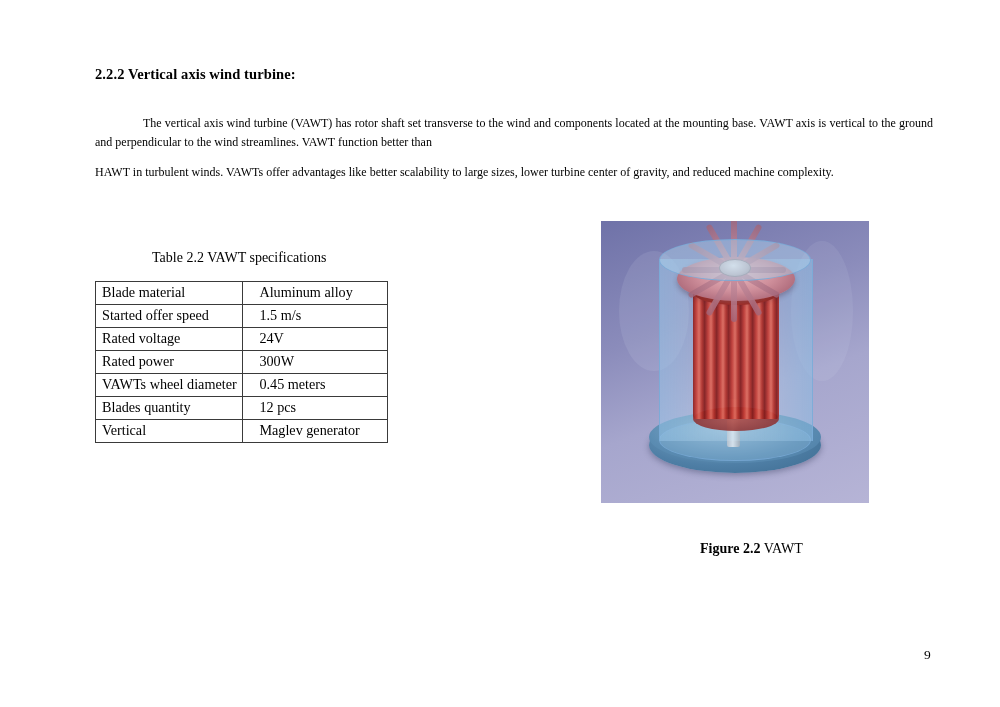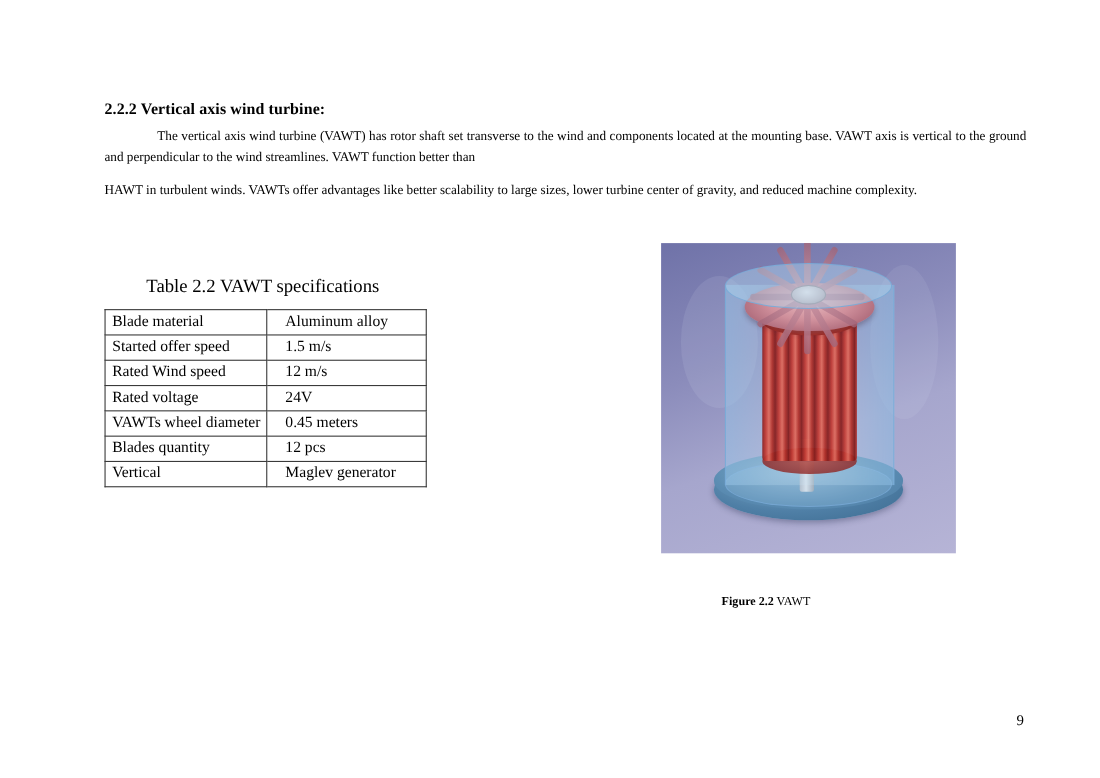--- a/index.html
+++ b/index.html
@@ -20,21 +20,21 @@
     position: absolute;
     left: 0; top: 0;
     width: 1000px;
     height: 707px;
     background: #ffffff;
   }
 
   .section-heading {
     position: absolute;
     left: 95px;
-    top: 92px;
+    top: 66px;
     font-size: 14.5px;
     font-weight: bold;
     letter-spacing: 0.1px;
   }
 
   .body-text {
     position: absolute;
     left: 95px;
     top: 114px;
     width: 838px;
@@ -50,23 +50,23 @@
   .body-text p {
     margin: 0 0 0 0;
   }
   .para-2 {
     margin-top: 8px !important;
     line-height: 1.95;
   }
 
   .table-caption {
     position: absolute;
-    left: 133px;
+    left: 152px;
     top: 250px;
-    font-size: 17px;
+    font-size: 14px;
   }
 
   table.spec-table {
     position: absolute;
     left: 95px;
     top: 281px;
     width: 293px;
     border-collapse: collapse;
     font-size: 14.2px;
   }
@@ -90,23 +90,23 @@
     left: 601px;
     top: 221px;
     width: 268px;
     height: 282px;
     background: linear-gradient(160deg, #6f72a8 0%, #8b8cbb 35%, #a6a6cd 60%, #b6b4d6 100%);
     overflow: hidden;
   }
 
   .fig-caption {
     position: absolute;
-    left: 656px;
+    left: 700px;
     top: 541px;
-    font-size: 11px;
+    font-size: 14px;
   }
   .fig-caption b { font-weight: bold; }
 
   .page-number {
     position: absolute;
     left: 924px;
     top: 647px;
     font-size: 13.5px;
   }
 
@@ -239,26 +239,26 @@
     <tbody>
       <tr>
         <td class="col-a">Blade material</td>
         <td class="col-b">Aluminum alloy</td>
       </tr>
       <tr>
         <td class="col-a">Started offer speed</td>
         <td class="col-b">1.5 m/s</td>
       </tr>
       <tr>
-        <td class="col-a">Rated Wind speed</td>
-        <td class="col-b">12 m/s</td>
-      </tr>
-      <tr>
         <td class="col-a">Rated voltage</td>
         <td class="col-b">24V</td>
+      </tr>
+      <tr>
+        <td class="col-a">Rated power</td>
+        <td class="col-b">300W</td>
       </tr>
       <tr>
         <td class="col-a">VAWTs wheel diameter</td>
         <td class="col-b">0.45 meters</td>
       </tr>
       <tr>
         <td class="col-a">Blades quantity</td>
         <td class="col-b">12 pcs</td>
       </tr>
       <tr>

